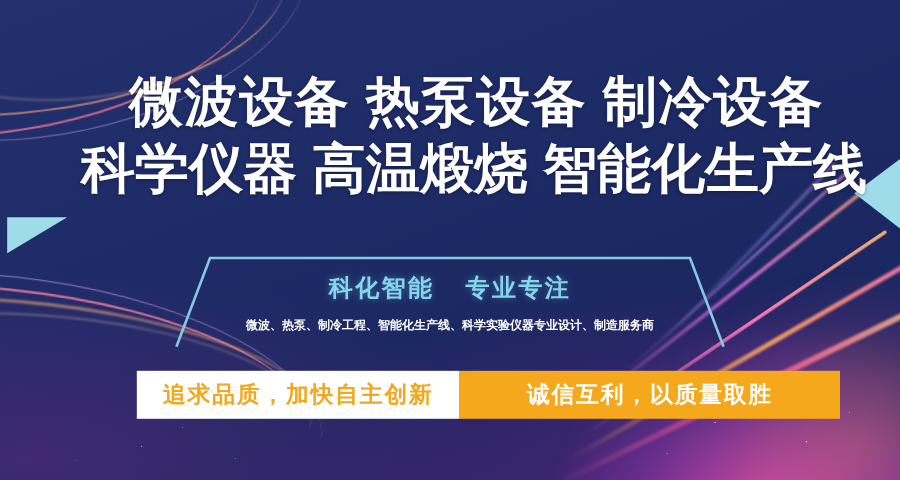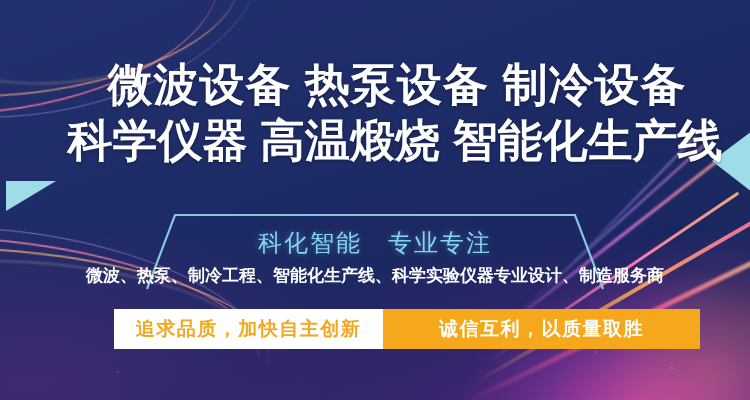--- a/index.html
+++ b/index.html
@@ -139,34 +139,34 @@
     left: 145px; top: 213px;
     width: 460px; height: 78px;
   }
   .trap-svg { display: block; }
 
   .subtitle {
     position: absolute;
     left: 0; right: 0; top: 227px;
     text-align: center;
     color: #86d5ec;
-    font-size: 24px;
-    font-weight: normal;
+    font-size: 20px;
+    font-weight: bold;
     letter-spacing: 2px;
     white-space: nowrap;
     text-shadow: 0 0 6px rgba(110,200,230,0.45);
   }
   .subtitle .gap { display: inline-block; width: 26px; }
 
   .descriptor {
     position: absolute;
     left: 0; right: 0; top: 264px;
     text-align: center;
     color: #ffffff;
-    font-size: 17px;
+    font-size: 10px;
     font-weight: bold;
     letter-spacing: 0px;
     white-space: nowrap;
   }
 
   
   .slogans {
     position: absolute;
     left: 82px; top: 309px;
     width: 586px; height: 40px;

